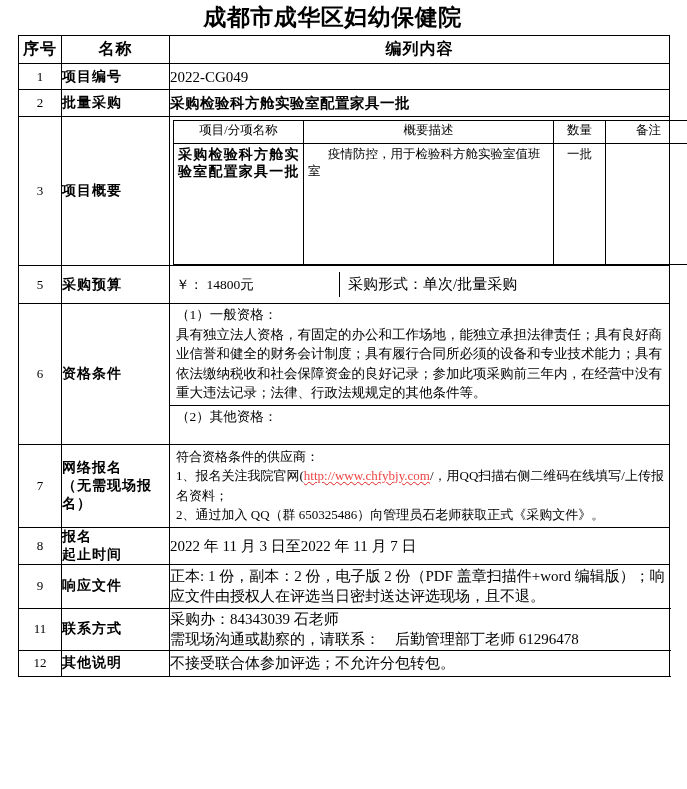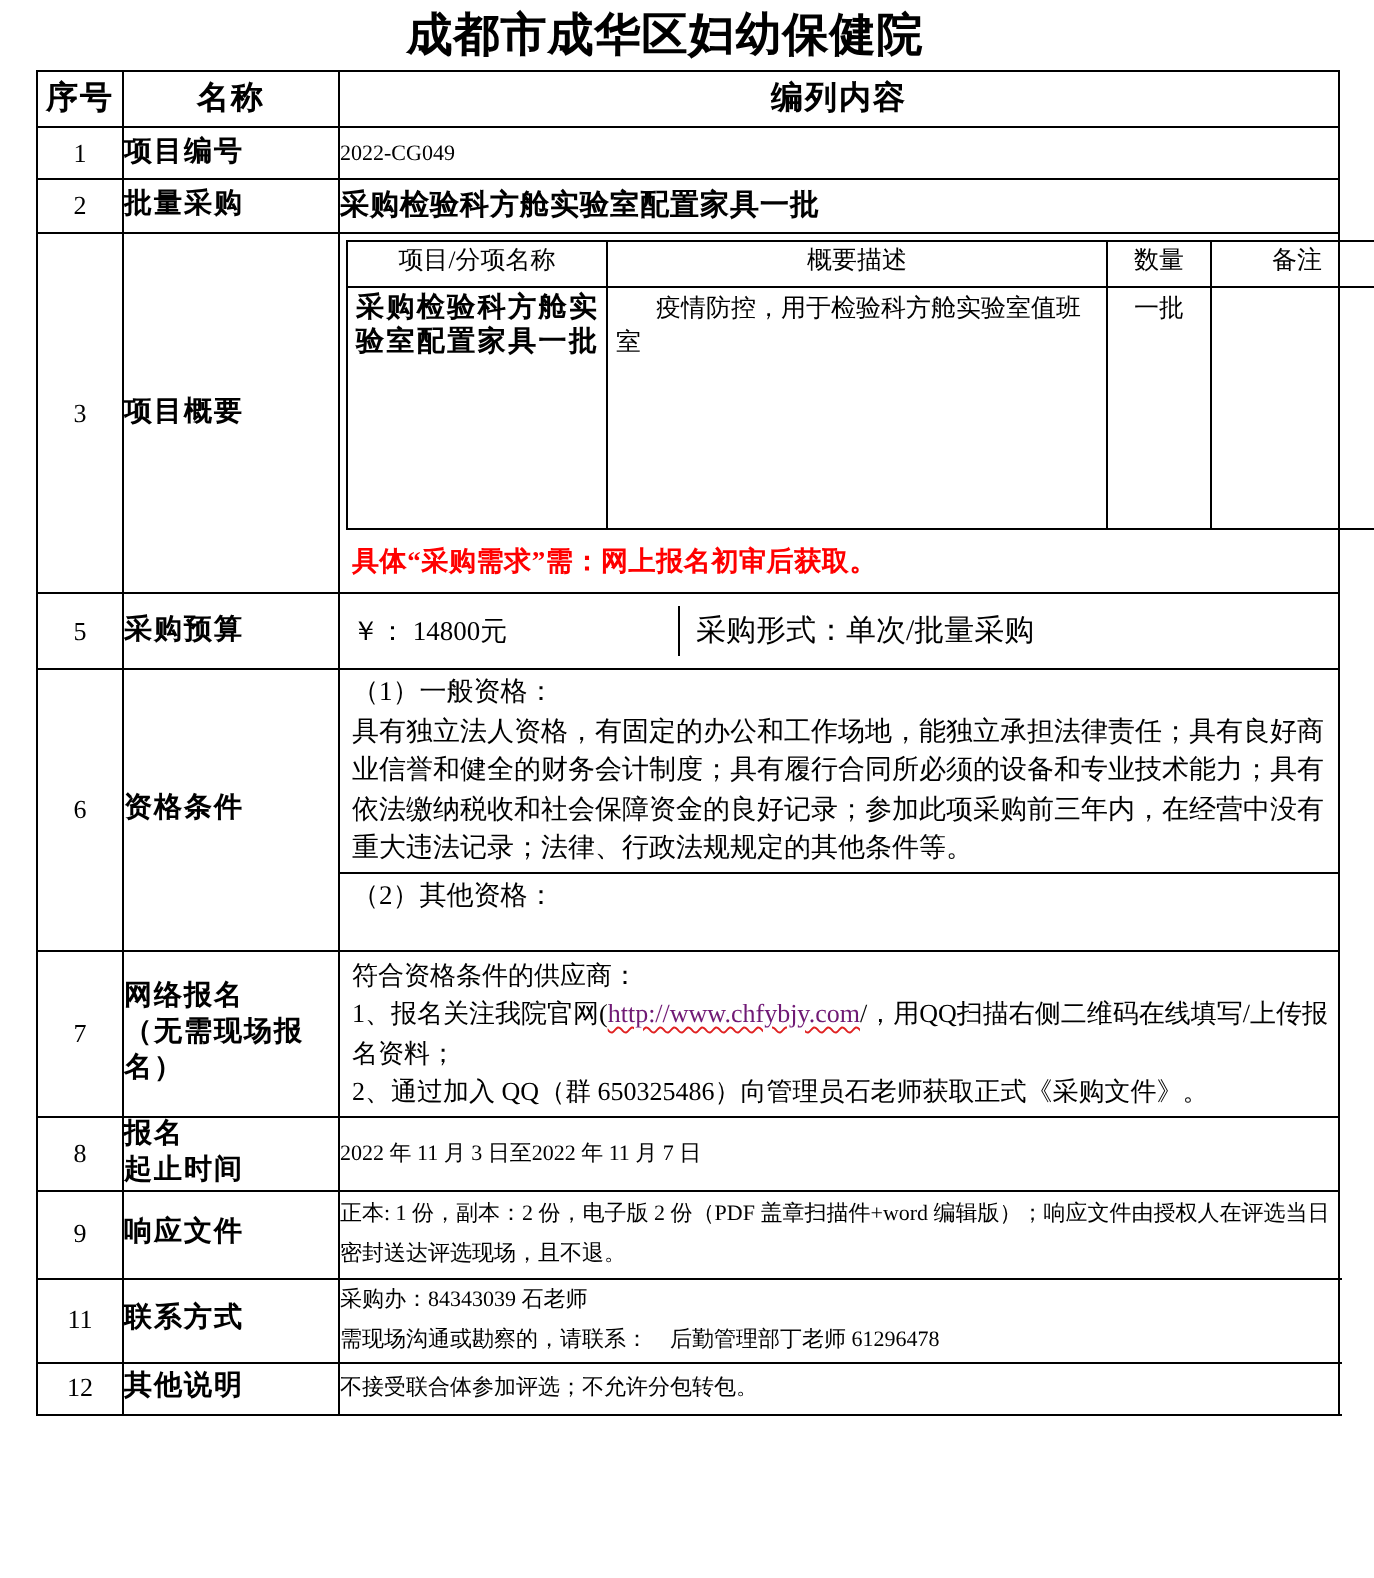--- a/index.html
+++ b/index.html
@@ -73,21 +73,21 @@
   }
   .namecell {
     font-weight: bold;
     font-size: 14px;
     text-align: left;
     letter-spacing: 1px;
     line-height: 18px;
     font-family: "Liberation Serif", "DejaVu Serif", serif;
   }
   .bodycell {
-    font-size: 11px;
+    font-size: 15px;
     line-height: 20px;
     padding: 2px 4px 2px 6px;
     font-family: "Liberation Serif", "DejaVu Serif", serif;
     text-align: left;
     vertical-align: middle;
   }
   .bodycell.bold {
     font-weight: bold;
     font-size: 14.5px;
     letter-spacing: 0.5px;
@@ -185,21 +185,21 @@
     width: 147px;
     height: 100%;
     overflow: hidden;
   }
   .reg-text {
     font-size: 13px;
     line-height: 19.5px;
     padding: 2px 4px 2px 6px;
   }
   .lnk {
-    color: #701a75;
+    color: #ef4444;
     text-decoration: none;
     border-bottom: 1px dotted transparent;
     background-image: none;
   }
   .squig {
     text-decoration: underline;
     text-decoration-style: wavy;
     text-decoration-color: #E02020;
     text-decoration-thickness: 1px;
   }
@@ -250,21 +250,20 @@
                 </tr>
                 <tr class="inner-body-row">
                   <td class="i-c1 subj-name">采购检验科方舱实验室配置家具一批</td>
                   <td class="i-c2 desc-cell">疫情防控，用于检验科方舱实验室值班室</td>
                   <td class="i-c3 qty-cell">一批</td>
                   <td class="i-c4"></td>
                 </tr>
               </tbody>
             </table>
           </div>
-          <div class="red-note">具体“采购需求”需：网上报名初审后获取。</div>
         </td>
       </tr>
 
       <tr style="height:38px;">
         <td class="c-seq seqnum">5</td>
         <td class="c-name namecell">采购预算</td>
         <td class="c-body" style="padding:0;">
           <div class="split-row">
             <div class="split-left">￥：  14800元</div>
             <div class="split-right">采购形式：单次/批量采购</div>

